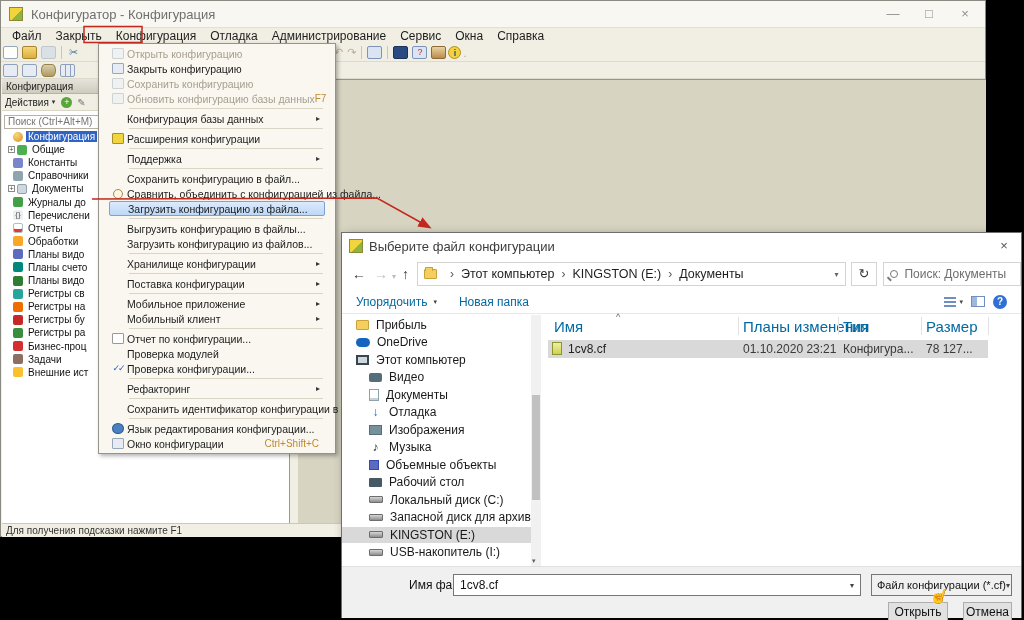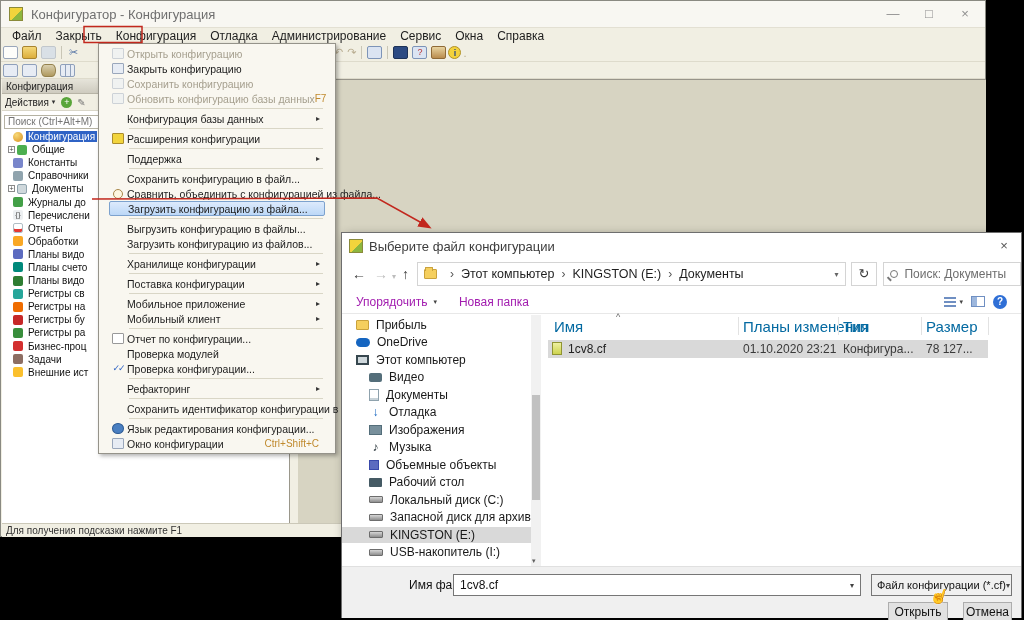--- a/index.html
+++ b/index.html
@@ -96,21 +96,21 @@
   .folder12:before { content:""; position:absolute; left:0; top:-3px; width:6px; height:3px; background:#f5cf5e; border:1px solid #caa23c; border-bottom:none; border-radius:1px 1px 0 0; }
   .crumbsep { font-size:12px; color:#555; margin:0 7px; }
   .crumb { font-size:12.5px; color:#1e1e1e; white-space:nowrap; }
   #crumbbox .dd { margin-left:auto; font-size:8px; color:#666; }
   #refreshbox { width:27px; height:24px; border:1px solid #d4d4d4; text-align:center; line-height:22px; font-size:13px; color:#3b3b3b; margin-right:6px; }
   #dsearch { width:138px; height:24px; border:1px solid #d4d4d4; display:flex; align-items:center; padding:0 6px; }
   .mag-ico { width:8px; height:8px; border:1.5px solid #777; border-radius:50%; position:relative; margin-right:6px; flex:none; }
   .mag-ico:after { content:""; position:absolute; left:-4px; top:7px; width:5px; height:1.5px; background:#777; transform:rotate(45deg); }
   #dsearch .ph { font-size:12px; color:#6e6e6e; white-space:nowrap; }
   #dtools { position:absolute; left:0; top:57px; width:100%; height:24px; display:flex; align-items:center; padding-left:14px; border-bottom:1px solid #e8e8e8; }
-  .dtool { font-size:12px; color:#a21caf; margin-right:6px; }
+  .dtool { font-size:12px; color:#0369a1; margin-right:6px; }
   .dd7 { font-size:7px; color:#444; margin-right:22px; }
   #dtools-right { margin-left:auto; display:flex; align-items:center; padding-right:14px; }
   .viewico { width:12px; height:10px; background:repeating-linear-gradient(#6f8fc2 0 2px,#fff 2px 4px); margin-right:3px; }
   .paneico { width:14px; height:11px; border:1px solid #6f8fc2; margin:0 8px; background:linear-gradient(90deg,#9db7dd 0 5px,#fff 5px); }
   .helpico { width:14px; height:14px; border-radius:50%; background:#2f6fd6; color:#fff; font-size:10px; font-weight:bold; text-align:center; line-height:14px; }
 
   #dcontent { position:absolute; left:0; top:82px; width:100%; height:251px; }
   #dnav { position:absolute; left:0; top:0; width:189px; height:100%; overflow:hidden; }
   .drow { height:16px; display:flex; align-items:center; font-size:12px; color:#191919; padding-left:14px; margin-top:1.5px; white-space:nowrap; }
   .drow.child { padding-left:27px; }

